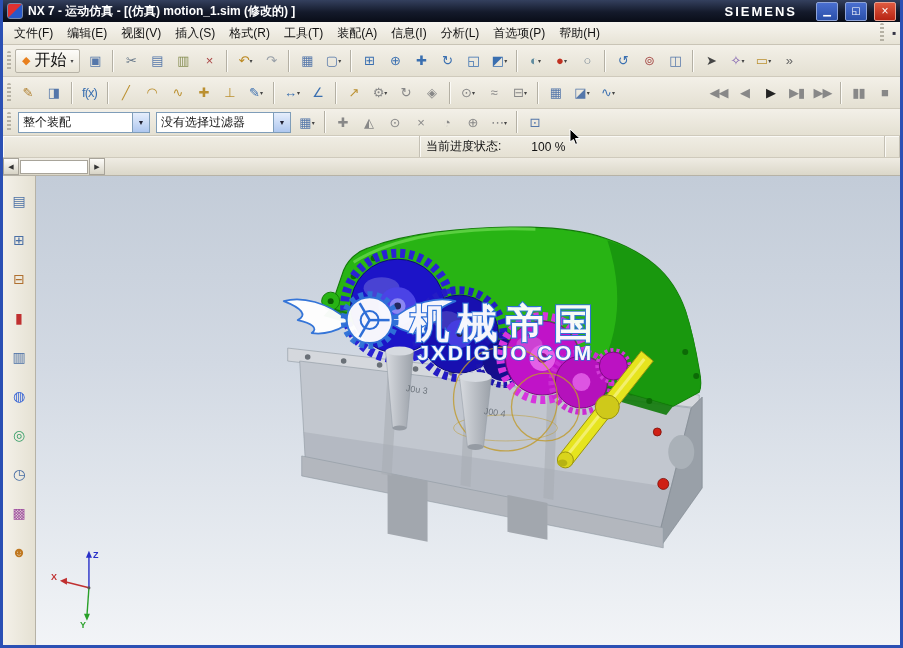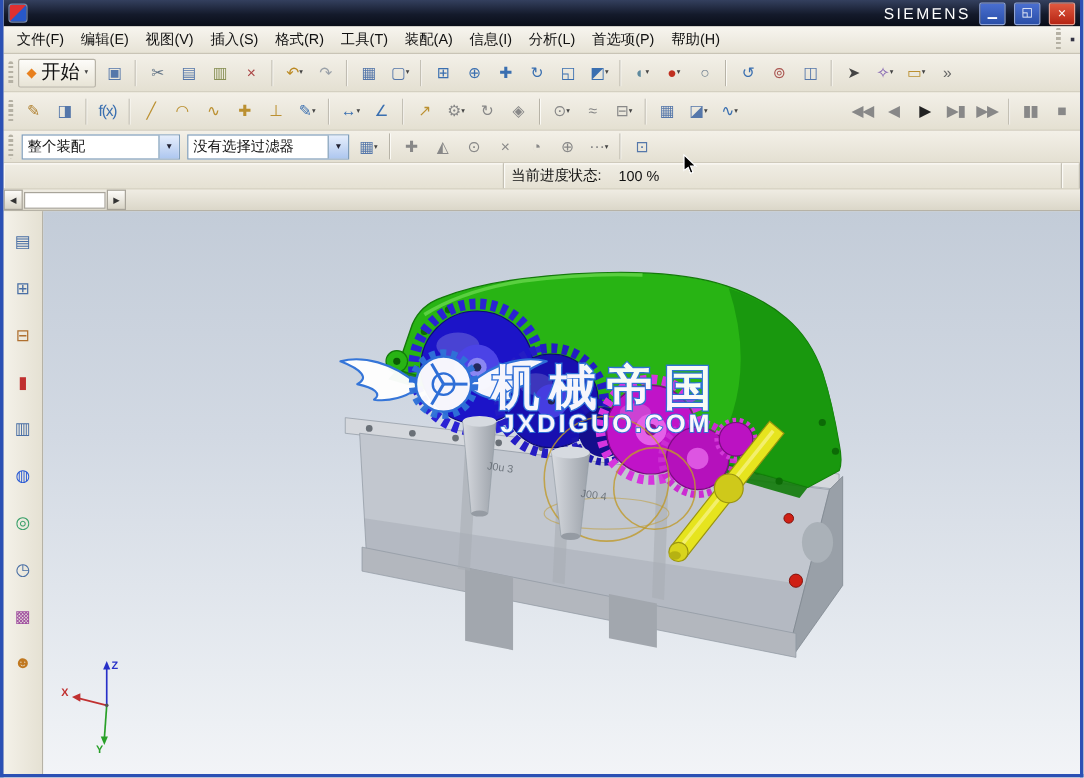--- a/index.html
+++ b/index.html
@@ -6,21 +6,21 @@
     font-family:"Liberation Sans","DejaVu Sans",sans-serif;font-size:12px;}
   .window{position:relative;width:903px;height:648px;box-sizing:border-box;
     border-left:3px solid #2b50b4;border-right:3px solid #2b50b4;border-bottom:3px solid #2b50b4;
     display:flex;flex-direction:column;background:#ece9d8;overflow:hidden;}
   
   .titlebar{height:22px;flex:0 0 22px;display:flex;align-items:center;gap:5px;padding:0 4px;
     background:linear-gradient(180deg,#34405e 0%,#141a2b 55%,#090d18 100%);}
   .app-icon{width:14px;height:14px;border-radius:3px;flex:0 0 14px;
     background:linear-gradient(135deg,#e03030 0 48%,#2858c8 52% 100%);border:1px solid #7788aa;}
   .title-text{color:#fff;font-weight:bold;white-space:nowrap;overflow:hidden;}
-  .brand{margin-left:auto;color:#fff;font-weight:normal;font-size:13px;letter-spacing:2px;margin-right:0;}
+  .brand{margin-left:auto;color:#fff;font-weight:bold;font-size:13px;letter-spacing:2px;margin-right:12px;}
   .cap{width:20px;height:17px;display:flex;align-items:center;justify-content:center;
     color:#fff;font-size:10px;line-height:1;border:1px solid #8fa4d8;border-radius:2px;
     background:linear-gradient(#4a6fd0,#2a4fa8);margin-left:2px;}
   .cap.close{background:linear-gradient(#e05a40,#b62413);border-color:#e8a090;font-size:12px;}
   
   .menubar{height:22px;flex:0 0 22px;display:flex;align-items:center;padding-left:4px;
     background:linear-gradient(#f7f5ef,#e7e3d6);border-bottom:1px solid #c9c4b6;}
   .menu-item{padding:2px 7px;color:#111;}
   .menu-right{margin-left:auto;display:flex;align-items:center;margin-right:4px;gap:4px;}
   
@@ -50,21 +50,21 @@
   .combo.scope{width:130px;}
   .combo-text{flex:1;display:flex;align-items:center;padding:0 4px;white-space:nowrap;overflow:hidden;color:#111;}
   .combo-btn{width:16px;display:flex;align-items:center;justify-content:center;font-size:7px;color:#223;
     background:linear-gradient(#e6eefc,#aec7ef);border-left:1px solid #7f9db9;}
   
   .statusrow{height:21px;flex:0 0 21px;display:flex;align-items:stretch;
     background:linear-gradient(#f0ede4,#e5e1d3);border-bottom:1px solid #cfcabc;}
   .status-cell{display:flex;align-items:center;padding:0 6px;border-right:1px solid #c4c0b4;
     box-shadow:inset 1px 1px 0 #fbfaf6;}
   .cell-left{width:404px;flex:0 0 404px;}
-  .cell-main{flex:1;gap:14px;}
+  .cell-main{flex:1;gap:30px;}
   .cell-right{width:14px;flex:0 0 14px;padding:0;}
   .progress-label{color:#111;}
   .progress-value{color:#111;}
   
   .tabstrip{height:17px;flex:0 0 17px;display:flex;align-items:center;
     background:linear-gradient(#efece3,#dbd7c9);border-bottom:1px solid #b6b2a6;}
   .tab-scroll{width:14px;height:15px;display:flex;align-items:center;justify-content:center;
     font-size:7px;color:#333;background:linear-gradient(#fdfcf9,#d8d4c6);border:1px solid #a8a49a;}
   .tab-box{width:66px;height:12px;background:#fff;border:1px solid #a8a49a;margin:0 1px;}
   
@@ -80,20 +80,21 @@
   
   .cursor{position:absolute;left:566px;top:128px;z-index:50;pointer-events:none;}
 </style>
 </head>
 <body>
 
 <div class="window">
 
   <div class="titlebar">
     <span class="app-icon"></span>
+    <span class="title-text">NX 7 - 运动仿真 - [(仿真) motion_1.sim  (修改的) ]</span>
     <span class="brand">SIEMENS</span>
     <span class="cap">▁</span>
     <span class="cap">◱</span>
     <span class="cap close">×</span>
   </div>
 
   <div class="menubar">
     <div class="tb-items">
 
     <span class="menu-item">文件(F)</span>

